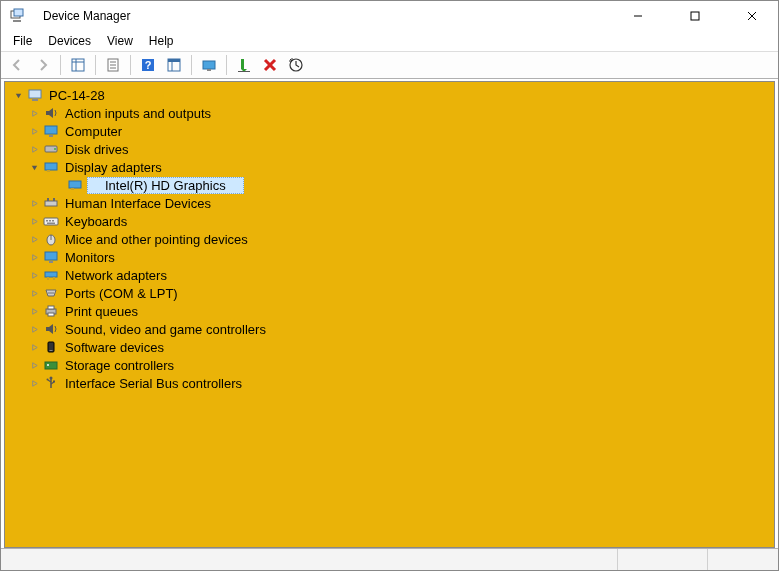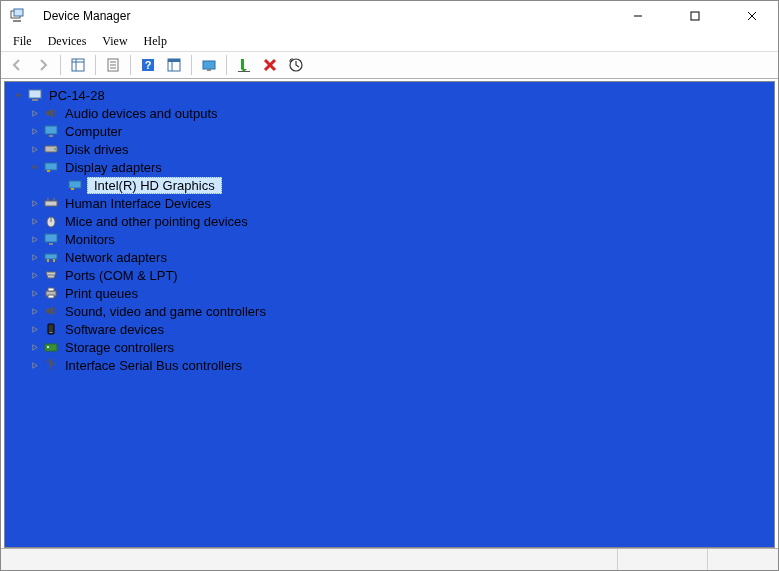--- a/index.html
+++ b/index.html
@@ -36,21 +36,20 @@
     justify-content: center;
     cursor: default;
   }
   
   .menubar {
     height: 20px;
     display: flex;
     align-items: center;
     padding: 0 4px;
     gap: 0;
-    font-family: Liberation Serif, serif;
   }
   .menu-item {
     padding: 2px 8px;
     font-size: 12px;
     cursor: default;
   }
   
   .toolbar {
     height: 28px;
     display: flex;
@@ -76,21 +75,21 @@
     height: 20px;
     background: #ccc;
     margin: 0 3px;
   }
   
   .tree-wrap {
     flex: 1;
     border: 1px solid #888;
     margin: 2px 3px 0 3px;
     overflow: auto;
-    background: #1d4ed8;
+    background: #eab308;
   }
   .tree {
     padding: 4px 2px;
     font-size: 13px;
   }
   .node {
     display: flex;
     align-items: center;
     height: 18px;
     white-space: nowrap;
@@ -113,21 +112,21 @@
     align-items: center;
     justify-content: center;
     margin-right: 4px;
   }
   .node .label {
     padding: 0 2px;
   }
   .node.selected .label {
     background: #cde8ff;
     border: 1px dotted #7aa7d7;
-    padding: 0 6px;
+    padding: 0 17px;
   }
   .indent0 { padding-left: 4px; }
   .indent1 { padding-left: 20px; }
   .indent2 { padding-left: 44px; }
   
   .statusbar {
     height: 22px;
     border-top: 1px solid #b0b0b0;
     display: flex;
     background: #f4f4f4;
@@ -273,21 +272,21 @@
           <svg width="9" height="9" viewBox="0 0 10 10">
             <path d="M3 2 L8 5 L3 8 Z" fill="none" stroke="#888"></path>
           </svg>
         </span>
       <span class="nicon">
           <svg width="16" height="16" viewBox="0 0 16 16">
             <path d="M3 6 L6 6 L10 3 L10 13 L6 10 L3 10 Z" fill="#555"></path>
             <path d="M12 5 Q14 8 12 11" fill="none" stroke="#555"></path>
           </svg>
         </span>
-      <span class="label">Audio devices and outputs</span>
+      <span class="label">Action inputs and outputs</span>
     </div>
 
     <div class="node indent1">
       <span class="expander">
           <svg width="9" height="9" viewBox="0 0 10 10">
             <path d="M3 2 L8 5 L3 8 Z" fill="none" stroke="#888"></path>
           </svg>
         </span>
       <span class="nicon">
           <svg width="16" height="16" viewBox="0 0 16 16">
@@ -349,20 +348,37 @@
           <svg width="16" height="16" viewBox="0 0 16 16">
             <rect x="2" y="6" width="12" height="5" fill="#ccc" stroke="#666"></rect>
             <rect x="4" y="3" width="2" height="3" fill="#666"></rect>
             <rect x="10" y="3" width="2" height="3" fill="#666"></rect>
           </svg>
         </span>
       <span class="label">Human Interface Devices</span>
     </div>
 
 
+    <div class="node indent1">
+      <span class="expander">
+          <svg width="9" height="9" viewBox="0 0 10 10">
+            <path d="M3 2 L8 5 L3 8 Z" fill="none" stroke="#888"></path>
+          </svg>
+        </span>
+      <span class="nicon">
+          <svg width="16" height="16" viewBox="0 0 16 16">
+            <rect x="1" y="5" width="14" height="7" rx="1" fill="#eee" stroke="#666"></rect>
+            <rect x="3" y="7" width="2" height="1.5" fill="#888"></rect>
+            <rect x="6" y="7" width="2" height="1.5" fill="#888"></rect>
+            <rect x="9" y="7" width="2" height="1.5" fill="#888"></rect>
+            <rect x="4" y="9.5" width="8" height="1.5" fill="#888"></rect>
+          </svg>
+        </span>
+      <span class="label">Keyboards</span>
+    </div>
 
     <div class="node indent1">
       <span class="expander">
           <svg width="9" height="9" viewBox="0 0 10 10">
             <path d="M3 2 L8 5 L3 8 Z" fill="none" stroke="#888"></path>
           </svg>
         </span>
       <span class="nicon">
           <svg width="16" height="16" viewBox="0 0 16 16">
             <ellipse cx="8" cy="9" rx="4" ry="5" fill="#ddd" stroke="#666"></ellipse>

